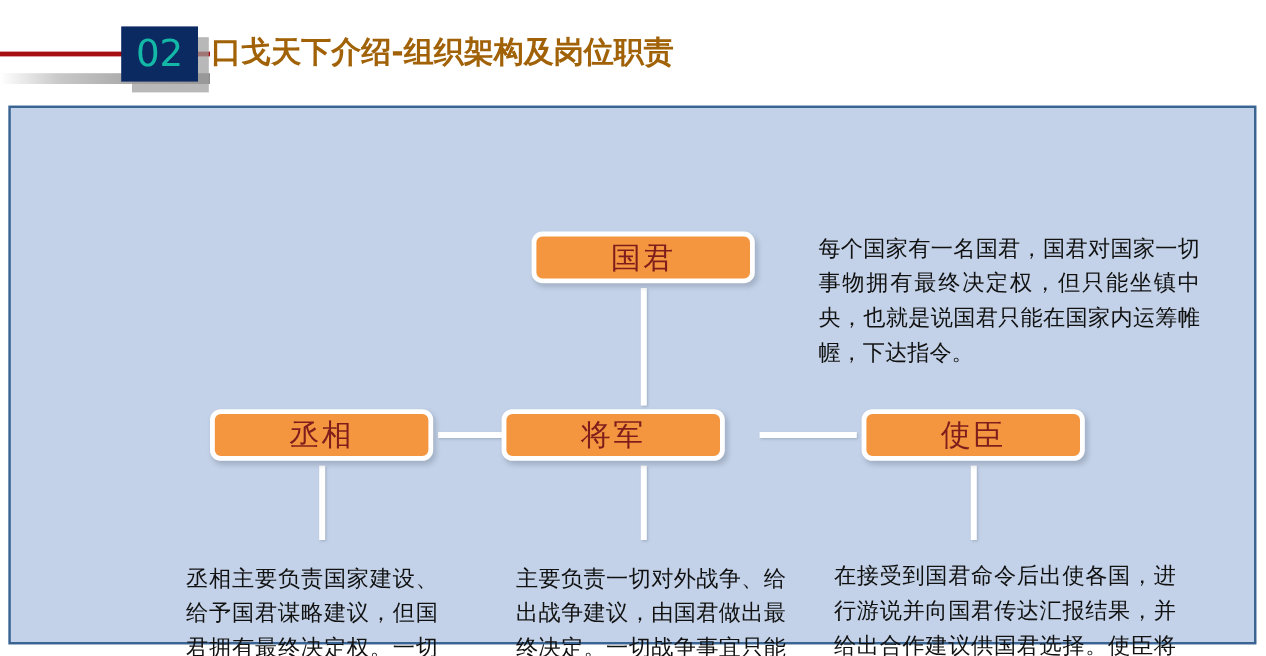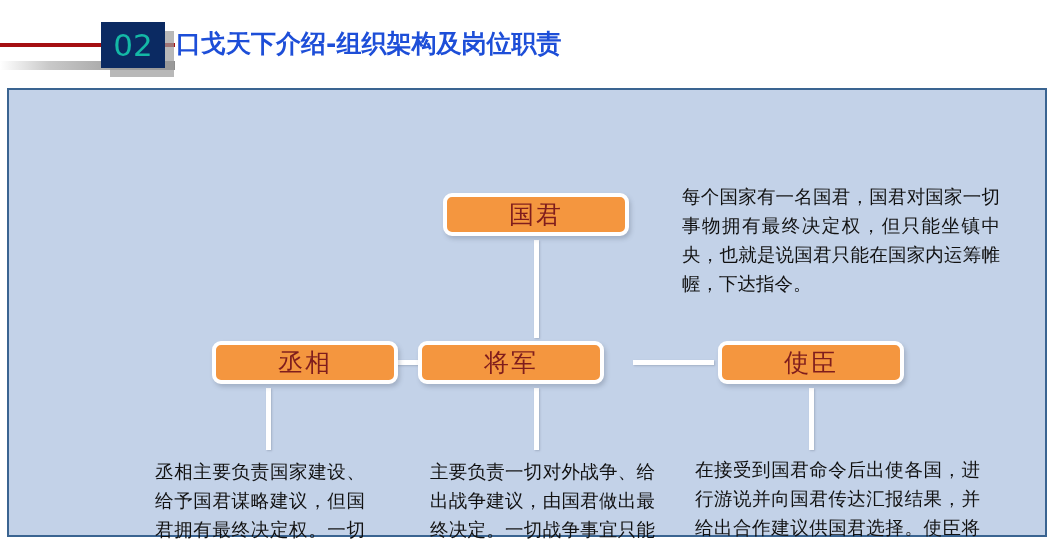--- a/index.html
+++ b/index.html
@@ -72,21 +72,21 @@
     line-height: 1;
     font-family: "DejaVu Sans", "Liberation Sans", sans-serif;
     letter-spacing: 0px;
   }
   .header-title {
     position: absolute;
     left: 176px;
     top: 27px;
     font-size: 25px;
     font-weight: bold;
-    color: #1d4ed8;
+    color: #a16207;
     white-space: nowrap;
     line-height: 34px;
   }
 
   
   .panel {
     position: absolute;
     left: 7px;
     top: 88px;
     width: 1040px;
@@ -109,21 +109,21 @@
     box-shadow: 2px 3px 4px rgba(90,100,120,0.30);
   }
   .node-label {
     font-size: 25px;
     font-weight: normal;
     color: #7f1d1d;
     line-height: 1;
     letter-spacing: 2px;
   }
   .node-king  { left: 434px; top: 103px; width: 186px; height: 43px; }
-  .node-chancellor { left: 166px; top: 251px; width: 186px; height: 43px; margin-left: 37px; }
+  .node-chancellor { left: 166px; top: 251px; width: 186px; height: 43px; }
   .node-general    { left: 409px; top: 251px; width: 186px; height: 43px; }
   .node-envoy      { left: 709px; top: 251px; width: 186px; height: 43px; text-align: right; }
 
   
   .conn {
     position: absolute;
     background: #FFFFFF;
     box-shadow: 1px 1px 2px rgba(90,100,120,0.30);
   }
   .conn-v-king     { left: 525px; top: 150px; width: 5px;  height: 98px; }
@@ -134,20 +134,21 @@
   .conn-v-env      { left: 800px; top: 298px; width: 5px;  height: 62px; }
 
   
   .desc {
     position: absolute;
     color: #111111;
     font-size: 18.5px;
     line-height: 29px;
     letter-spacing: 0px;
     text-align: justify;
+    margin-top: 11px;
   }
   .desc-king   { left: 673px; top: 92px;  width: 318px; }
   .desc-chan   { left: 146px; top: 367px; width: 210px; }
   .desc-gen    { left: 421px; top: 367px; width: 225px; }
   .desc-env    { left: 686px; top: 365px; width: 285px; }
 </style>
 </head>
 <body>
 
 <div class="header">

